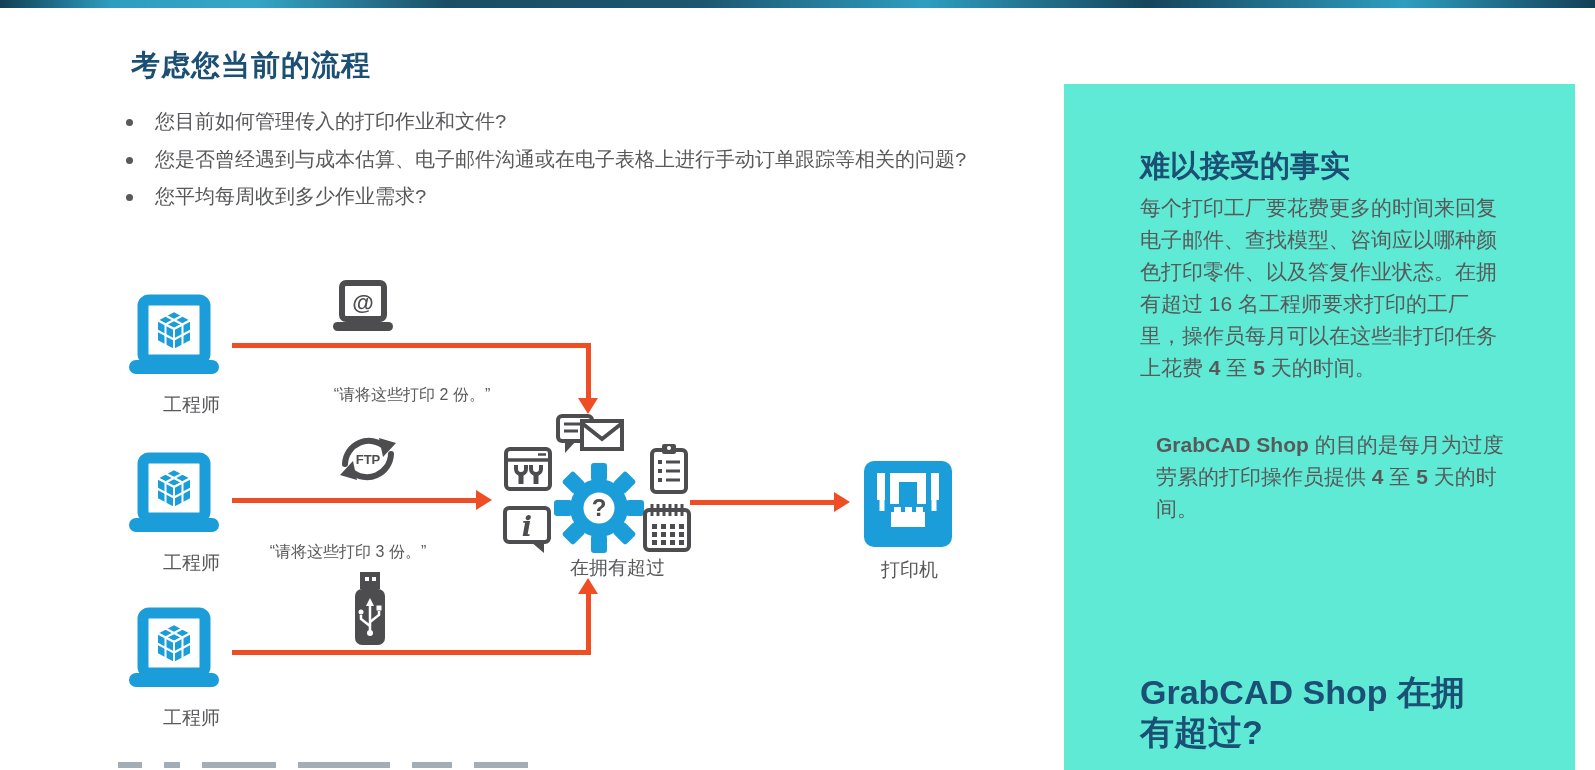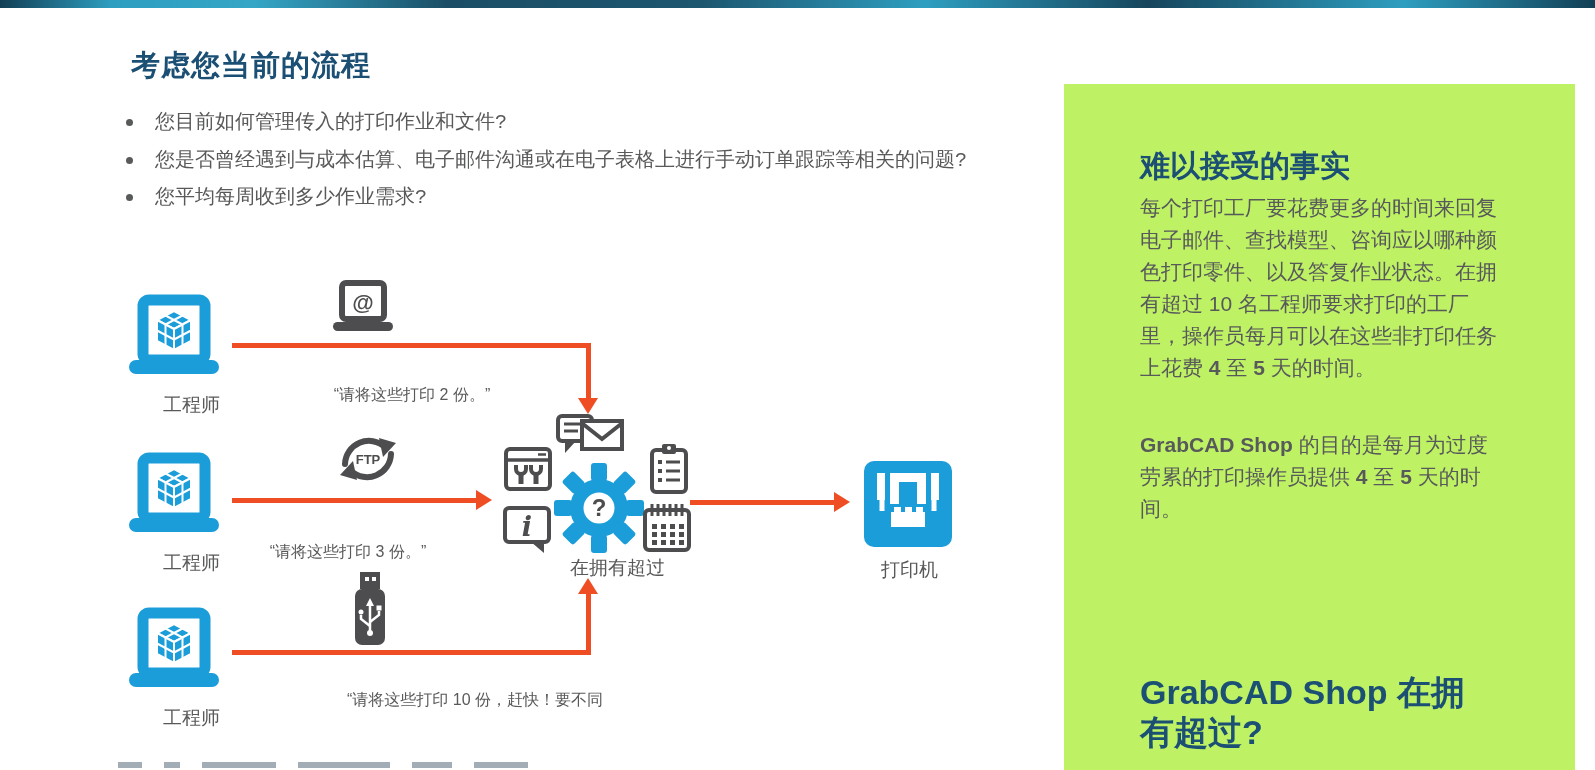--- a/index.html
+++ b/index.html
@@ -14,25 +14,25 @@
   
   .hline,.vline{position:absolute;background:#EF4E25;}
   .arr{position:absolute;width:0;height:0;border-style:solid;}
   .arr.right{border-width:10px 0 10px 16px;border-color:transparent transparent transparent #EF4E25;}
   .arr.down{border-width:16px 10px 0 10px;border-color:#EF4E25 transparent transparent transparent;}
   .arr.up{border-width:0 10px 16px 10px;border-color:transparent transparent #EF4E25 transparent;}
   .icon{position:absolute;}
   .lbl{position:absolute;font-size:19px;color:#58595B;text-align:right;}
   .quote{position:absolute;font-size:16px;color:#58595B;text-align:center;line-height:1.45;margin-top:28px;}
   
-  .sidebar{position:absolute;left:1064px;top:84px;width:511px;height:686px;background:#bef264;}
+  .sidebar{position:absolute;left:1064px;top:84px;width:511px;height:686px;background:#5eead4;}
   .side-h1{position:absolute;left:76px;top:62px;margin:0;font-size:30px;font-weight:bold;color:#1B4F74;}
   .side-p{position:absolute;left:76px;width:362px;margin:0;font-size:21px;line-height:32px;color:#58595B;}
   .side-p1{top:108px;}
-  .side-p2{top:345px;}
+  .side-p2{top:345px;margin-left:16px;}
   .side-h2{position:absolute;left:76px;top:588px;width:345px;margin:0;font-size:34px;line-height:40px;font-weight:bold;color:#1B4F74;}
   .b{font-weight:bold;}
   .cutoff{position:absolute;left:118px;top:762px;display:flex;gap:22px;}
   .cutoff span{display:block;height:6px;background:#64778399;}
 </style>
 </head>
 <body>
 
 <div class="page">
   <div class="topbar"></div>
@@ -145,21 +145,20 @@
     </g>
     <polygon points="22,28 18,36 26,36" fill="#fff"></polygon>
     <circle cx="22" cy="63" r="3" fill="#fff"></circle>
     <circle cx="13" cy="42" r="2.5" fill="#fff"></circle>
     <rect x="28.5" y="35.5" width="5" height="5" fill="#fff"></rect>
   </svg>
   <div class="hline" style="left:232px;top:650px;width:359px;height:5px"></div>
   <div class="vline" style="left:586px;top:594px;width:5px;height:58px"></div>
   <div class="arr up" style="left:578px;top:578px"></div>
   <div class="quote" style="left:320px;top:660px;width:310px">
-    <span style="display:block">“请将这些打印 10 份，赶快！要不同</span>
   </div>
 
   <svg class="icon" style="left:556px;top:412px" width="70" height="46" viewBox="0 0 70 46">
     <rect x="2" y="4" width="34" height="25" rx="4" fill="#fff" stroke="#4D4D4F" stroke-width="4"></rect>
     <line x1="8" y1="12" x2="26" y2="12" stroke="#4D4D4F" stroke-width="3"></line>
     <line x1="8" y1="19" x2="22" y2="19" stroke="#4D4D4F" stroke-width="3"></line>
     <polygon points="9,29 9,41 20,29" fill="#4D4D4F"></polygon>
     <rect x="26" y="9" width="40" height="28" fill="#fff" stroke="#4D4D4F" stroke-width="4"></rect>
     <polyline points="27,12 46,27 65,12" fill="none" stroke="#4D4D4F" stroke-width="4"></polyline>
   </svg>
@@ -263,17 +262,17 @@
     <span style="width:24px"></span>
       <span style="width:16px"></span>
       <span style="width:74px"></span>
     <span style="width:92px"></span>
       <span style="width:40px"></span>
       <span style="width:54px"></span>
   </div>
 
   <aside class="sidebar">
     <h2 class="side-h1">难以接受的事实</h2>
-    <p class="side-p side-p1"><span>每个打印工厂要花费更多的时间来回复电子邮件、查找模型、咨询应以哪种颜色打印零件、以及答复作业状态。在拥有超过 10 名工程师要求打印的工厂里，操作员每月可以在这些非打印任务上花费 </span><span class="b">4</span><span> 至 </span><span class="b">5</span><span> 天的时间。</span></p>
+    <p class="side-p side-p1"><span>每个打印工厂要花费更多的时间来回复电子邮件、查找模型、咨询应以哪种颜色打印零件、以及答复作业状态。在拥有超过 16 名工程师要求打印的工厂里，操作员每月可以在这些非打印任务上花费 </span><span class="b">4</span><span> 至 </span><span class="b">5</span><span> 天的时间。</span></p>
     <p class="side-p side-p2"><span class="b">GrabCAD Shop</span><span> 的目的是每月为过度劳累的打印操作员提供 </span><span class="b">4</span><span> 至 </span><span class="b">5</span><span> 天的时间。</span></p>
     <h2 class="side-h2">GrabCAD Shop  在拥有超过?</h2>
   </aside>
 </div>
 
 </body></html>

